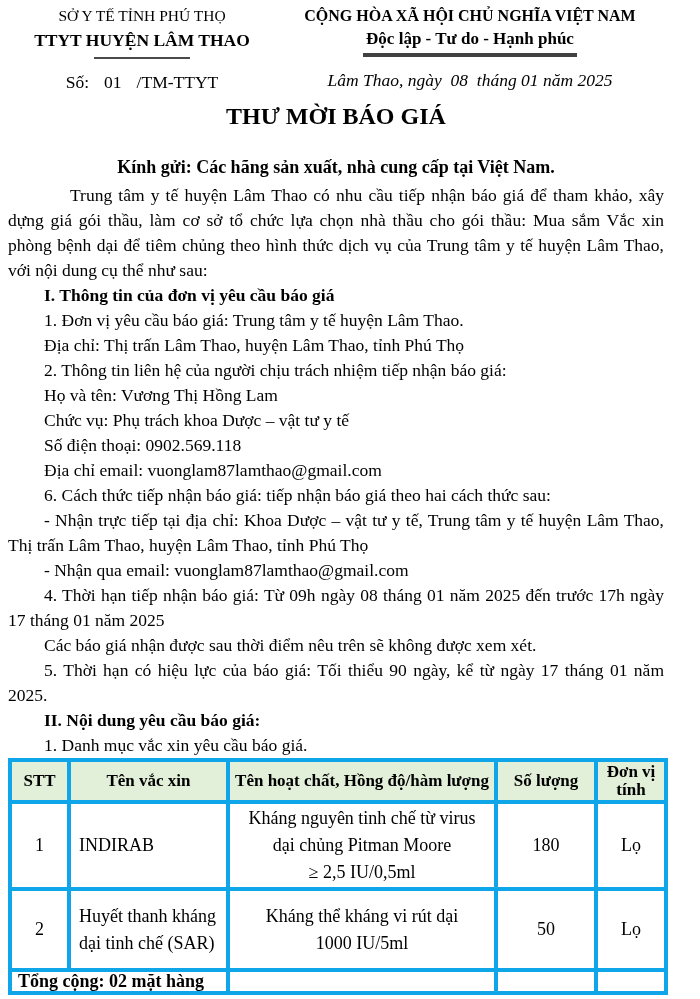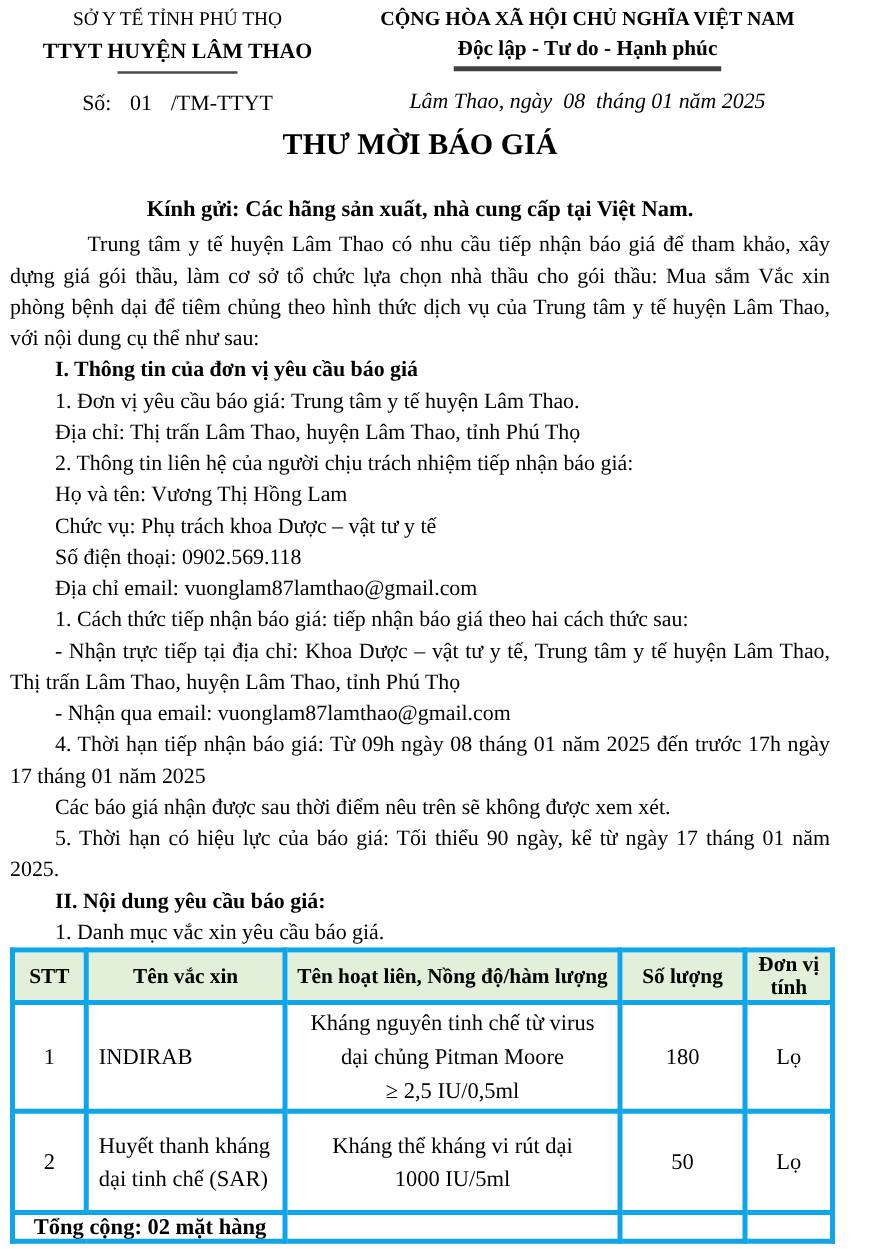--- a/index.html
+++ b/index.html
@@ -39,21 +39,21 @@
   table.vax col.c1{width:59px;}  table.vax col.c2{width:159px;}
   table.vax col.c3{width:268px;} table.vax col.c4{width:100px;}
   table.vax col.c5{width:70px;}
   table.vax th, table.vax td{border:4px solid #0ea5e9;vertical-align:middle;overflow:hidden;}
   table.vax th{background:#e2efd9;font-size:17px;font-weight:bold;line-height:18px;
                text-align:center;padding:1px 2px;}
   table.vax td{font-size:18px;line-height:27px;text-align:center;padding:0 4px;}
   table.vax td.name{text-align:left;padding-left:8px;}
   table.vax tr.hdr{height:35px;} table.vax tr.r1{height:87px;}
   table.vax tr.r2{height:81px;}  table.vax tr.ftr{height:21px;}
-  table.vax td.total{font-weight:bold;text-align:center;padding-left:6px;line-height:19px;}
+  table.vax td.total{font-weight:bold;text-align:left;padding-left:6px;line-height:19px;}
 </style>
 </head>
 <body>
 
 <div class="page">
 
   <div class="lh">
     <div class="lh-left">
       <div class="org-parent">SỞ Y TẾ TỈNH PHÚ THỌ</div>
       <div class="org-name">TTYT HUYỆN LÂM THAO</div>
@@ -75,21 +75,21 @@
   <div class="bodytext">
     <p class="intro">Trung tâm y tế huyện Lâm Thao có nhu cầu tiếp nhận báo giá để tham khảo, xây dựng giá gói thầu, làm cơ sở tổ chức lựa chọn nhà thầu cho gói thầu: Mua sắm Vắc xin phòng bệnh dại để tiêm chủng theo hình thức dịch vụ của Trung tâm y tế huyện Lâm Thao, với nội dung cụ thể như sau:</p>
     <p class="sec-heading">I. Thông tin của đơn vị yêu cầu báo giá</p>
     <p>1. Đơn vị yêu cầu báo giá: Trung tâm y tế huyện Lâm Thao.</p>
     <p>Địa chỉ: Thị trấn Lâm Thao, huyện Lâm Thao, tỉnh Phú Thọ</p>
     <p>2. Thông tin liên hệ của người chịu trách nhiệm tiếp nhận báo giá:</p>
     <p>Họ và tên: Vương Thị Hồng Lam</p>
     <p>Chức vụ: Phụ trách khoa Dược – vật tư y tế</p>
     <p>Số điện thoại: 0902.569.118</p>
     <p>Địa chỉ email: vuonglam87lamthao@gmail.com</p>
-    <p>1. Cách thức tiếp nhận báo giá: tiếp nhận báo giá theo hai cách thức sau:</p>
+    <p>6. Cách thức tiếp nhận báo giá: tiếp nhận báo giá theo hai cách thức sau:</p>
     <p>- Nhận trực tiếp tại địa chỉ: Khoa Dược – vật tư y tế, Trung tâm y tế huyện Lâm Thao, Thị trấn Lâm Thao, huyện Lâm Thao, tỉnh Phú Thọ</p>
     <p>- Nhận qua email: vuonglam87lamthao@gmail.com</p>
     <p>4. Thời hạn tiếp nhận báo giá: Từ 09h ngày 08 tháng 01 năm 2025 đến trước 17h ngày 17 tháng 01 năm 2025</p>
     <p>Các báo giá nhận được sau thời điểm nêu trên sẽ không được xem xét.</p>
     <p>5. Thời hạn có hiệu lực của báo giá: Tối thiểu 90 ngày, kể từ ngày 17 tháng 01 năm 2025.</p>
     <p class="sec-heading">II. Nội dung yêu cầu báo giá:</p>
     <p>1. Danh mục vắc xin yêu cầu báo giá.</p>
   </div>
 
   <table class="vax">
@@ -97,21 +97,21 @@
         <col class="c1">
         <col class="c2">
         <col class="c3">
         <col class="c4">
         <col class="c5">
       </colgroup>
     <tbody>
         <tr class="hdr">
       <th style="background: rgb(226, 239, 217);">STT</th>
       <th style="background: rgb(226, 239, 217);">Tên vắc xin</th>
-      <th style="background: rgb(226, 239, 217);">Tên hoạt liên, Nồng độ/hàm lượng</th>
+      <th style="background: rgb(226, 239, 217);">Tên hoạt chất, Hồng độ/hàm lượng</th>
       <th style="background: rgb(226, 239, 217);">Số lượng</th>
       <th style="background: rgb(226, 239, 217);">Đơn vị tính</th>
     </tr>
     <tr class="r1">
       <td>1</td>
       <td class="name">
         <div>INDIRAB</div>
       </td>
       <td>
         <div>Kháng nguyên tinh chế từ virus</div>

